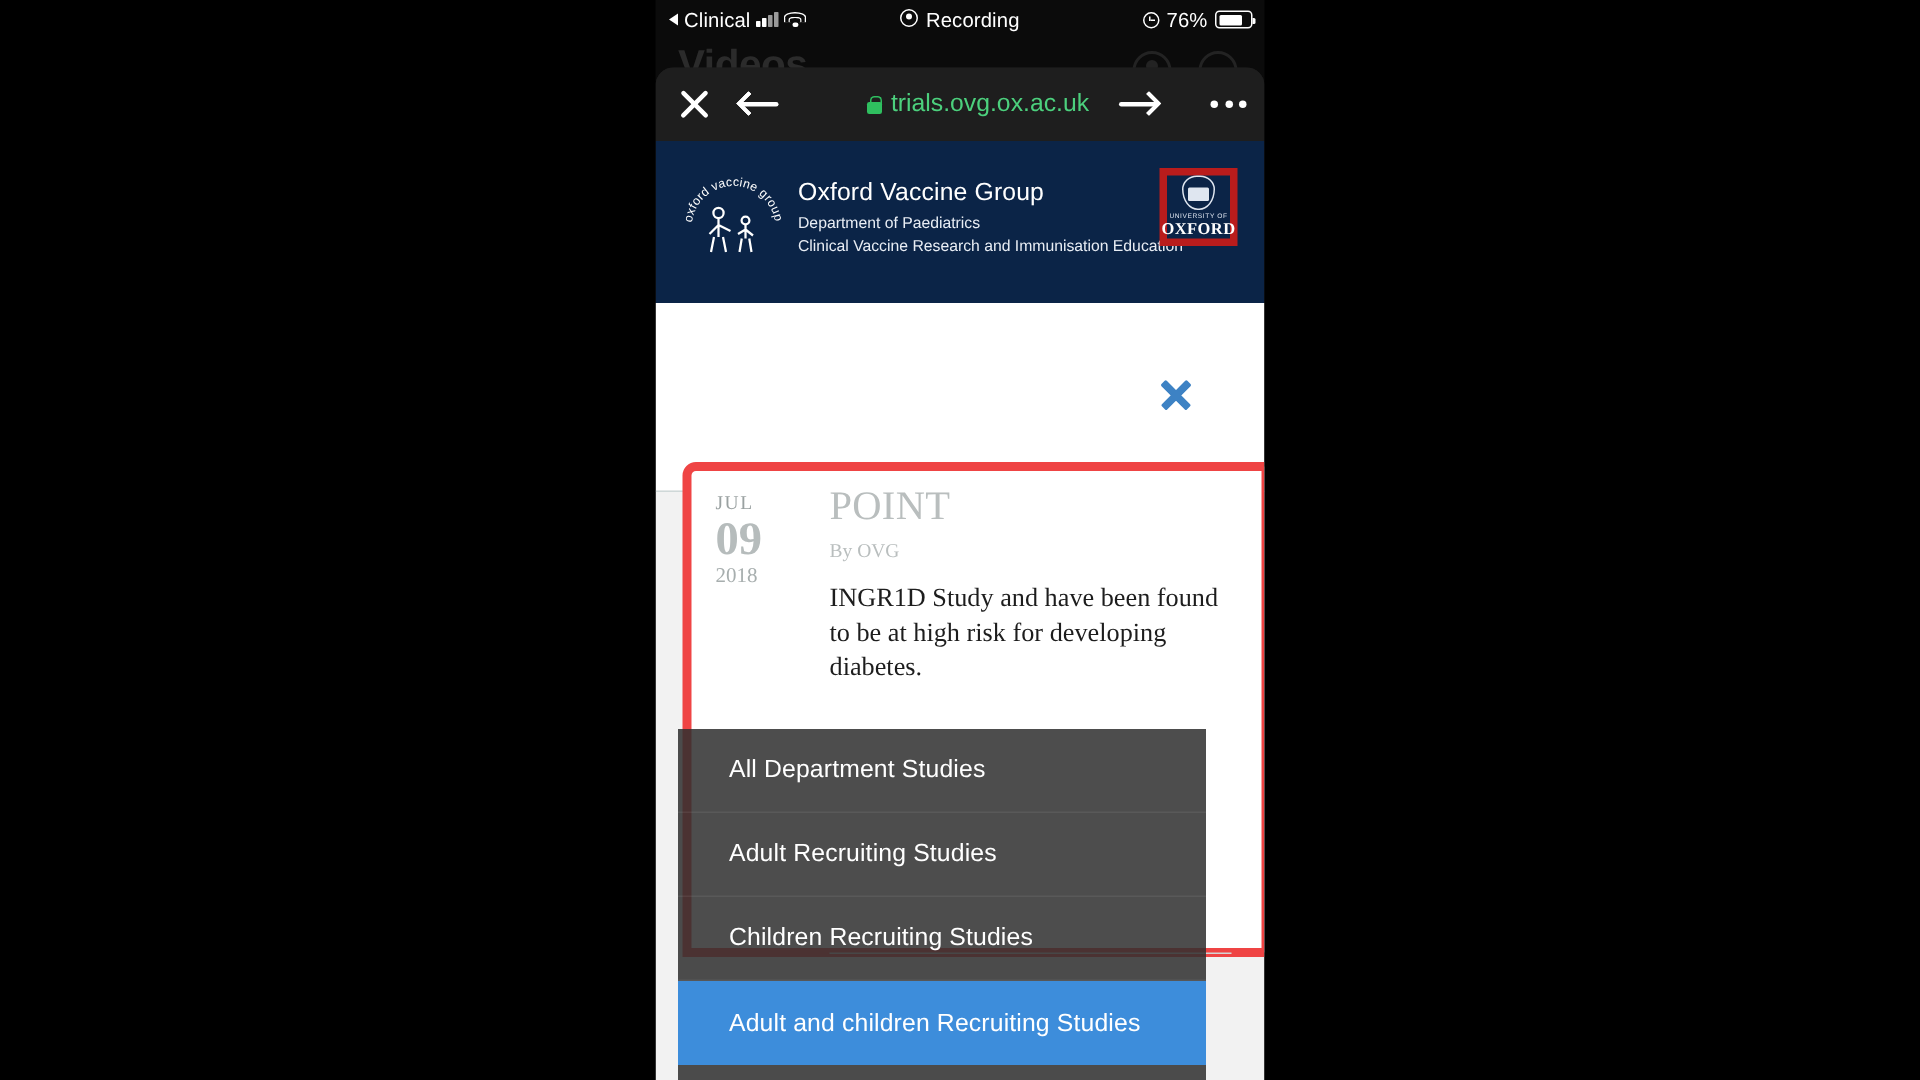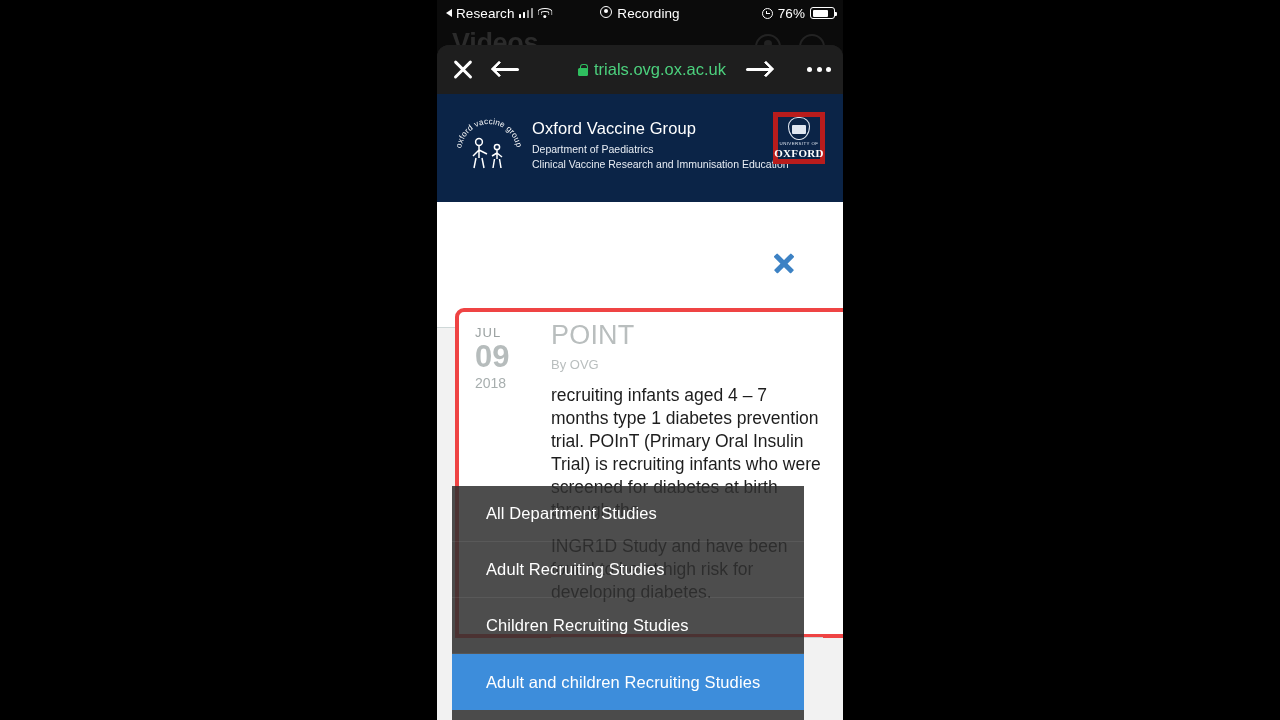--- a/index.html
+++ b/index.html
@@ -121,21 +121,21 @@
           background:#fff; overflow:hidden; }
   .page-white { position:absolute; left:0; top:0; width:406px; height:125px; background:#fff; }
   .closeX { position:absolute; right:48px; top:50px; width:22px; height:22px; }
   .closeX::before,.closeX::after{content:"";position:absolute;left:-1px;top:9px;
           width:24px;height:4.6px;background:#3d82c4;border-radius:1px;}
   .closeX::before{transform:rotate(45deg);} .closeX::after{transform:rotate(-45deg);}
 
   .page-grey { position:absolute; left:0; top:125px; width:406px; height:393px;
                background:#f2f2f2; border-top:1px solid #cfd8d8; }
   .card { position:absolute; left:18px; top:106px; width:392px; min-height:330px;
-          background:#fff; border:4px solid #ef4444; border-radius:9px 0 0 0; }
+          background:#fff; border:6px solid #ef4444; border-radius:9px 0 0 0;font-family:Liberation Serif, serif; }
   .art-date { position:absolute; left:16px; top:14px; width:64px; text-align:left;
               color:#9aa1a1; line-height:1; }
   .ad-m { font-size:13px; letter-spacing:1px; }
   .ad-d { font-size:31px; font-weight:700; color:#b6bcbc; margin:2px 0 4px; }
   .ad-y { font-size:14px; color:#a7aeae; }
   .art-body { position:absolute; left:92px; top:8px; right:14px; }
   .art-title { font-size:27px; color:#b9bebe; font-weight:400; letter-spacing:.2px; }
   .art-by { font-size:13px; color:#b9bebe; margin-top:6px; }
   .art-p { font-size:17.5px; line-height:1.32; color:#1d1d1d; margin-top:12px; }
   .art-rule { position:absolute; left:92px; right:20px; bottom:-4px;
@@ -151,21 +151,21 @@
 </style>
 </head>
 <body>
 
 <div id="screen">
   <div class="phone">
 
     <div class="statusbar">
       <div class="sb-left">
         <span class="tri-back"></span>
-        <span class="sb-label">Research</span>
+        <span class="sb-label">Clinical</span>
         <span class="bars">
             <i></i>
             <i></i>
             <i></i>
             <i></i>
           </span>
         <span class="wifi">
             <span></span>
             <span></span>
             <span></span>
@@ -248,21 +248,20 @@
 
         <div class="card">
           <div class="art-date">
             <div class="ad-m">JUL</div>
             <div class="ad-d">09</div>
             <div class="ad-y">2018</div>
           </div>
           <div class="art-body">
             <div class="art-title">POINT</div>
             <div class="art-by">By OVG</div>
-            <div class="art-p dim">recruiting infants aged 4 – 7 months type 1 diabetes prevention trial. POInT (Primary Oral Insulin Trial) is recruiting infants who were screened for diabetes at birth through the</div>
             <div class="art-p">INGR1D Study and have been found to be at high risk for developing diabetes.</div>
           </div>
           <div class="art-rule"></div>
         </div>
 
         <div class="dropdown">
           <div class="dd-item">
               <span>All Department Studies</span>
             </div>
           <div class="dd-item">

